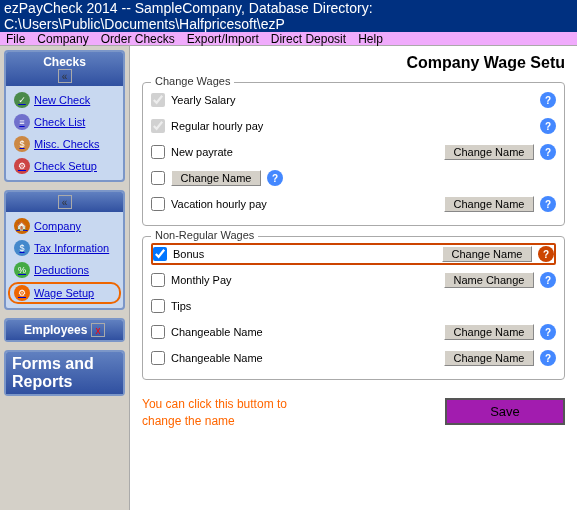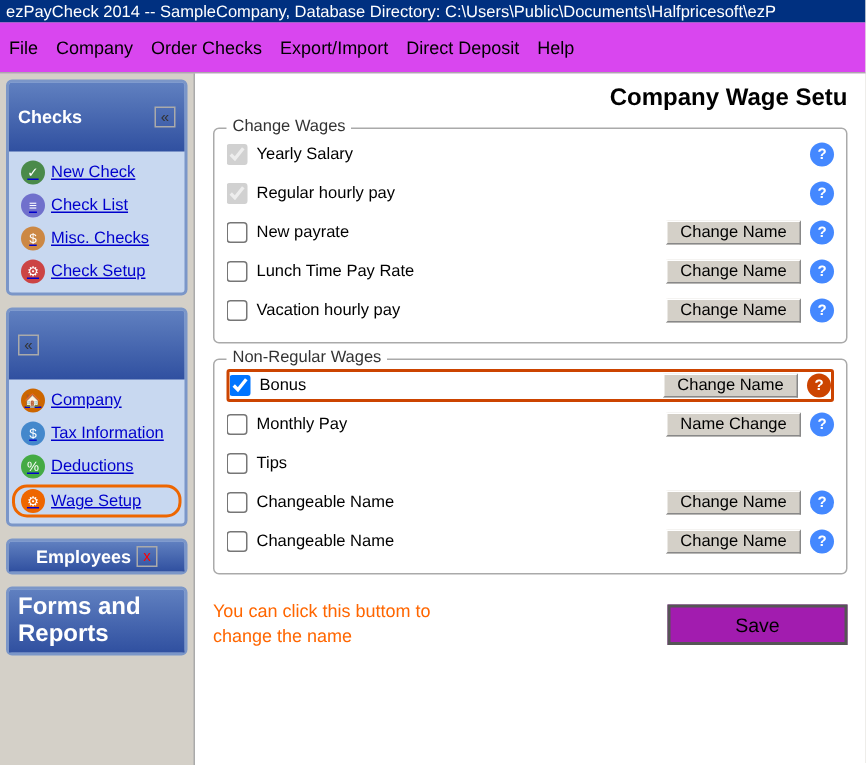--- a/index.html
+++ b/index.html
@@ -8,34 +8,34 @@
       font-size: 12px;
       background: #d4d0c8;
       width: 577px;
       height: 510px;
       overflow: hidden;
     }
     
     .title-bar {
       background: #003080;
       color: white;
-      font-size: 11px;
+      font-size: 14px;
       padding: 2px 4px;
-      height: 15px;
+      height: 32px;
       display: flex;
       align-items: center;
     }
     
     .menu-bar {
-      background: #d946ef;
+      background: #f0abfc;
       display: flex;
       gap: 12px;
       padding: 2px 6px;
       border-bottom: 1px solid #aaa;
-      height: 34px;
+      height: 14px;
       align-items: center;
     }
     .menu-item {
       font-size: 12px;
       cursor: pointer;
       color: #000;
     }
     
     .main-layout {
       display: flex;
@@ -55,25 +55,26 @@
       margin: 4px;
       border-radius: 4px;
       background: #c8d8f0;
       margin-bottom: 4px;
     }
     .sidebar-section-header {
       background: linear-gradient(to bottom, #6080c0, #3050a0);
       color: white;
       font-weight: bold;
       font-size: 12px;
-      padding: 16px 6px;
+      padding: 3px 6px;
       display: flex;
       justify-content: space-between;
       align-items: center;
       border-radius: 2px 2px 0 0;
+      flex-direction: column;
     }
     .sidebar-section-content {
       padding: 4px 2px;
       display: flex;
       flex-direction: column;
       gap: 2px;
     }
     .sidebar-link {
       display: flex;
       align-items: center;
@@ -214,21 +215,21 @@
     .tooltip-text {
       color: #ff6600;
       font-size: 12px;
       font-weight: normal;
       margin-top: 6px;
       line-height: 1.4;
       max-width: 170px;
     }
     .bottom-area {
       display: flex;
-      align-items: center;
+      align-items: flex-start;
       justify-content: space-between;
       margin-top: 1px;
     }
     .collapse-btn {
       background: none;
       border: 1px solid #aaa;
       width: 14px;
       height: 14px;
       font-size: 10px;
       cursor: pointer;
@@ -367,21 +368,20 @@
 
       <div class="wage-row">
         <input type="checkbox" class="wage-checkbox" style="">
         <span class="wage-label">New payrate</span>
         <button class="change-name-btn">Change Name</button>
         <div class="help-icon">?</div>
       </div>
 
       <div class="wage-row">
         <input type="checkbox" class="wage-checkbox" style="">
-        <span class="wage-label">Lunch Time Pay Rate</span>
         <button class="change-name-btn">Change Name</button>
         <div class="help-icon">?</div>
       </div>
 
       <div class="wage-row">
         <input type="checkbox" class="wage-checkbox" style="">
         <span class="wage-label">Vacation hourly pay</span>
         <button class="change-name-btn">Change Name</button>
         <div class="help-icon">?</div>
       </div>

